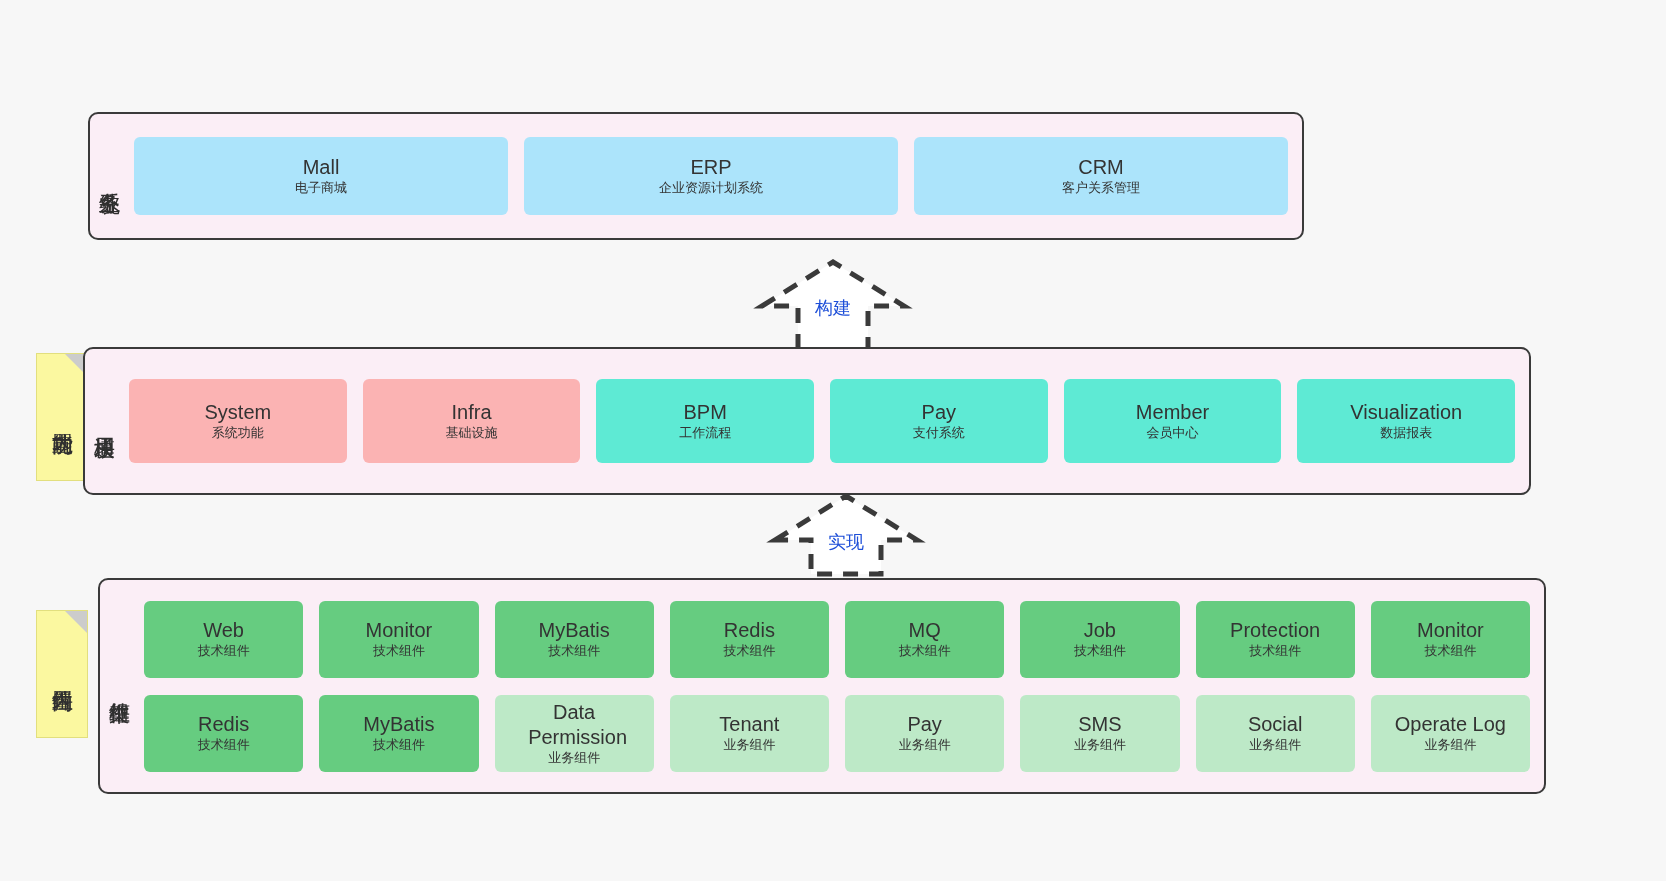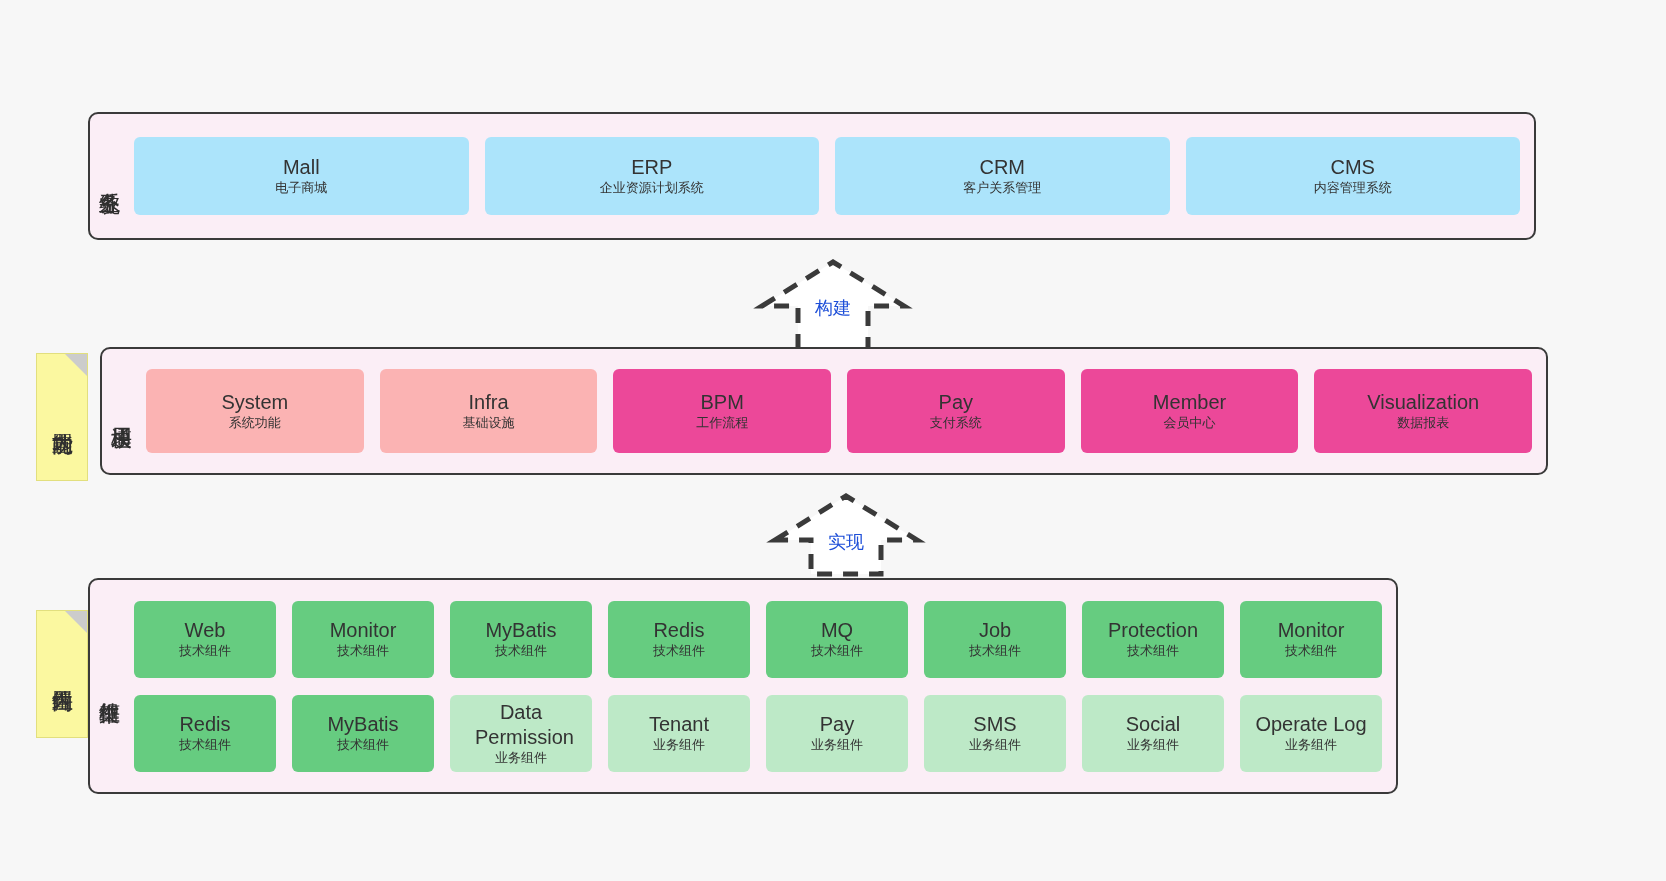--- a/index.html
+++ b/index.html
@@ -84,21 +84,21 @@
     text-align: center;
     line-height: 1.26;
     color: #333333;
     padding: 6px 4px;
   }
   .node .en { font-size: 20px; }
   .node .cn { font-size: 13px; }
 
   .node-biz   { height: 78px; background: #ace4fb; }
   .node-mod   { height: 84px; background: #fbb3b3; }
-  .node-mod.soft { background: #ec4899; }
+  .node-mod.soft { background: #5eead4; }
   .node-comp  { height: 77px; background: #66cc80; }
   .node-comp.soft { background: #bde9c7; }
 
   
   .note {
     position: absolute;
     box-sizing: border-box;
     background: #fbf8a0;
     border: 1px solid #e2df7e;
     display: flex;
@@ -133,54 +133,50 @@
     font-size: 18px;
     color: #1d4ed8;
     background: transparent;
   }
 </style>
 </head>
 <body>
 
 <div class="canvas">
 
-  <div class="layer" style="left:88px; top:112px; width:1448px; height:128px;">
+  <div class="layer" style="left:88px; top:112px; width:1216px; height:128px;">
     <div class="layer-title">业务系统</div>
     <div class="layer-body">
       <div class="node node-biz">
         <span class="en">Mall</span>
         <span class="cn">电子商城</span>
       </div>
       <div class="node node-biz">
         <span class="en">ERP</span>
         <span class="cn">企业资源计划系统</span>
       </div>
       <div class="node node-biz">
         <span class="en">CRM</span>
         <span class="cn">客户关系管理</span>
       </div>
-      <div class="node node-biz">
-        <span class="en">CMS</span>
-        <span class="cn">内容管理系统</span>
-      </div>
     </div>
   </div>
 
   <div class="arrow" style="left:760px; top:258px; width:146px; height:104px;">
     <svg width="146" height="104" viewBox="0 0 146 104" fill="none">
       <path d="M 2 48 L 73 4 L 144 48 L 108 48 L 108 102 L 38 102 L 38 48 Z" fill="#ffffff" stroke="#3a3a3a" stroke-width="5" stroke-dasharray="15 11" stroke-linejoin="miter"></path>
     </svg>
     <div class="arrow-label" style="top:38px;">构建</div>
   </div>
 
   <div class="note" style="left:36px; top:353px; width:52px; height:128px;">
     <span>内置功能</span>
   </div>
 
-  <div class="layer" style="left:100px; top:347px; width:1448px; height:128px;">
+  <div class="layer" style="left:83px; top:347px; width:1448px; height:148px;">
     <div class="layer-title">通用模块</div>
     <div class="layer-body">
       <div class="node node-mod">
         <span class="en">System</span>
         <span class="cn">系统功能</span>
       </div>
       <div class="node node-mod">
         <span class="en">Infra</span>
         <span class="cn">基础设施</span>
       </div>
@@ -207,21 +203,21 @@
     <svg width="146" height="84" viewBox="0 0 146 84" fill="none">
       <path d="M 2 48 L 73 4 L 144 48 L 108 48 L 108 82 L 38 82 L 38 48 Z" fill="#ffffff" stroke="#3a3a3a" stroke-width="5" stroke-dasharray="15 11" stroke-linejoin="miter"></path>
     </svg>
     <div class="arrow-label" style="top:38px;">实现</div>
   </div>
 
   <div class="note" style="left:36px; top:610px; width:52px; height:128px;">
     <span>内置组件</span>
   </div>
 
-  <div class="layer" style="left:88px; top:578px; width:1310px; height:216px;">
+  <div class="layer" style="left:98px; top:578px; width:1448px; height:216px;">
     <div class="layer-title">框架组件</div>
     <div class="layer-body two-rows">
 
       <div class="row">
         <div class="node node-comp">
           <span class="en">Web</span>
           <span class="cn">技术组件</span>
         </div>
         <div class="node node-comp">
           <span class="en">Monitor</span>

